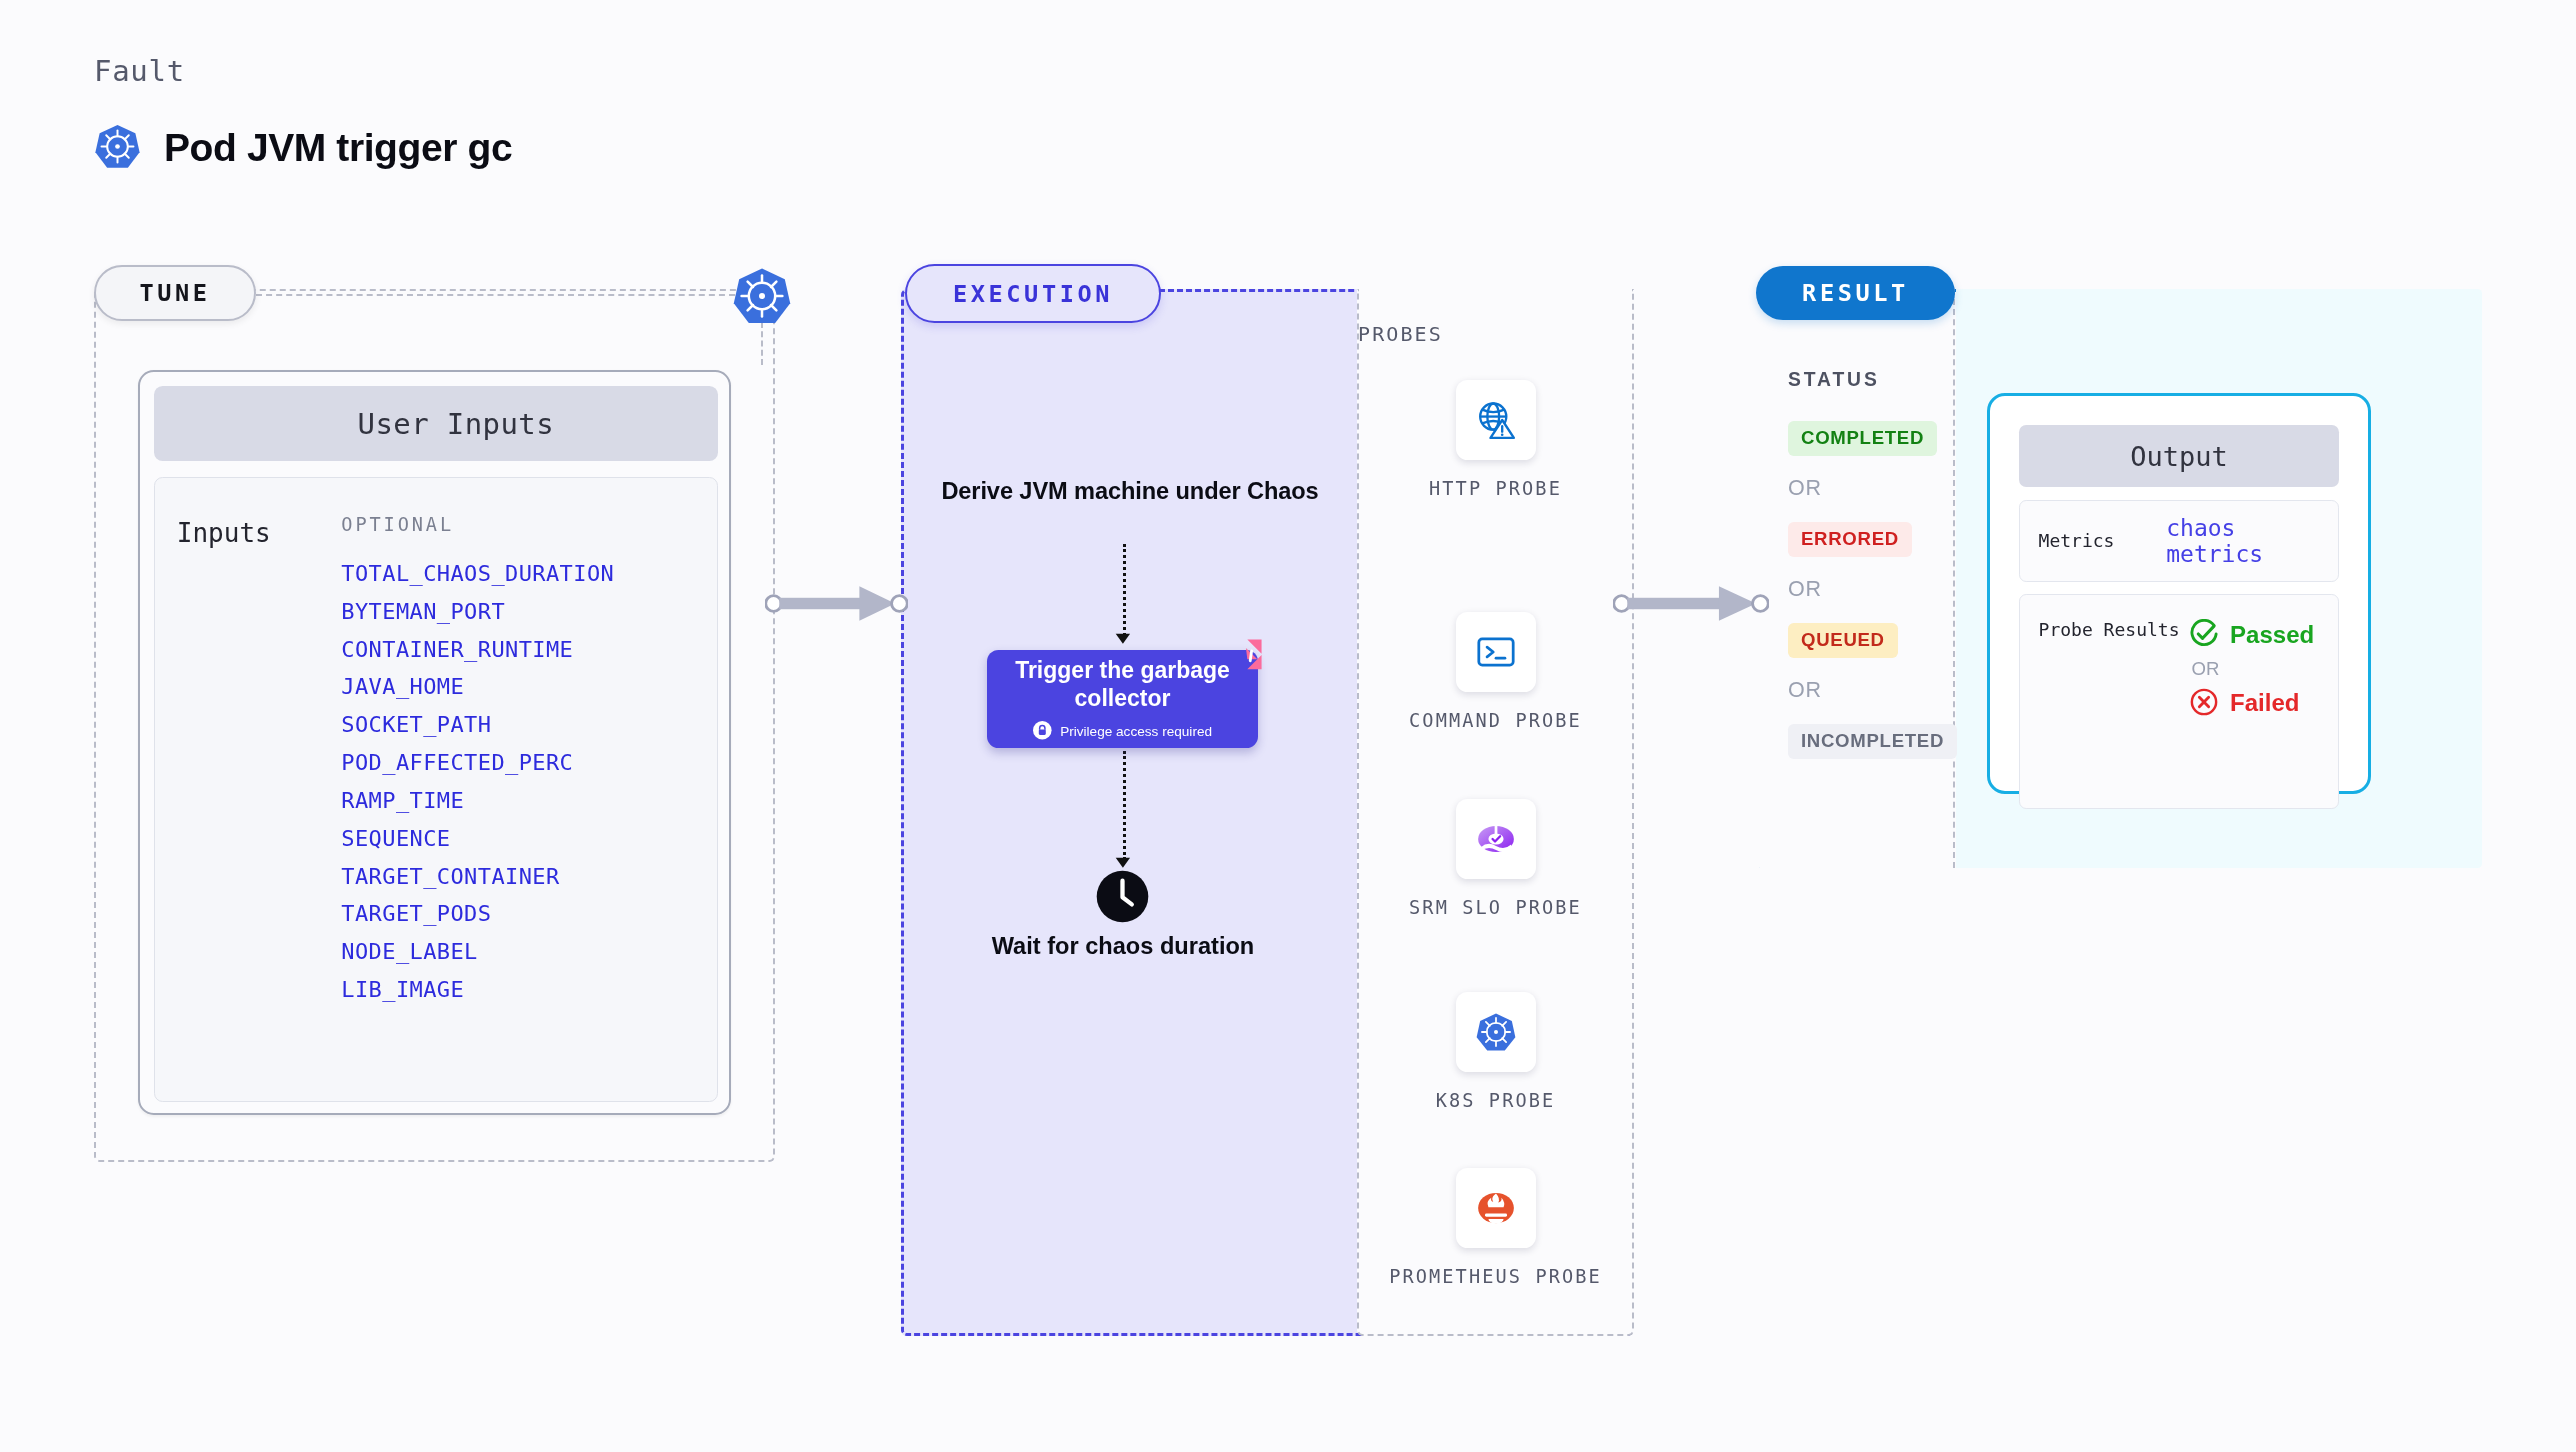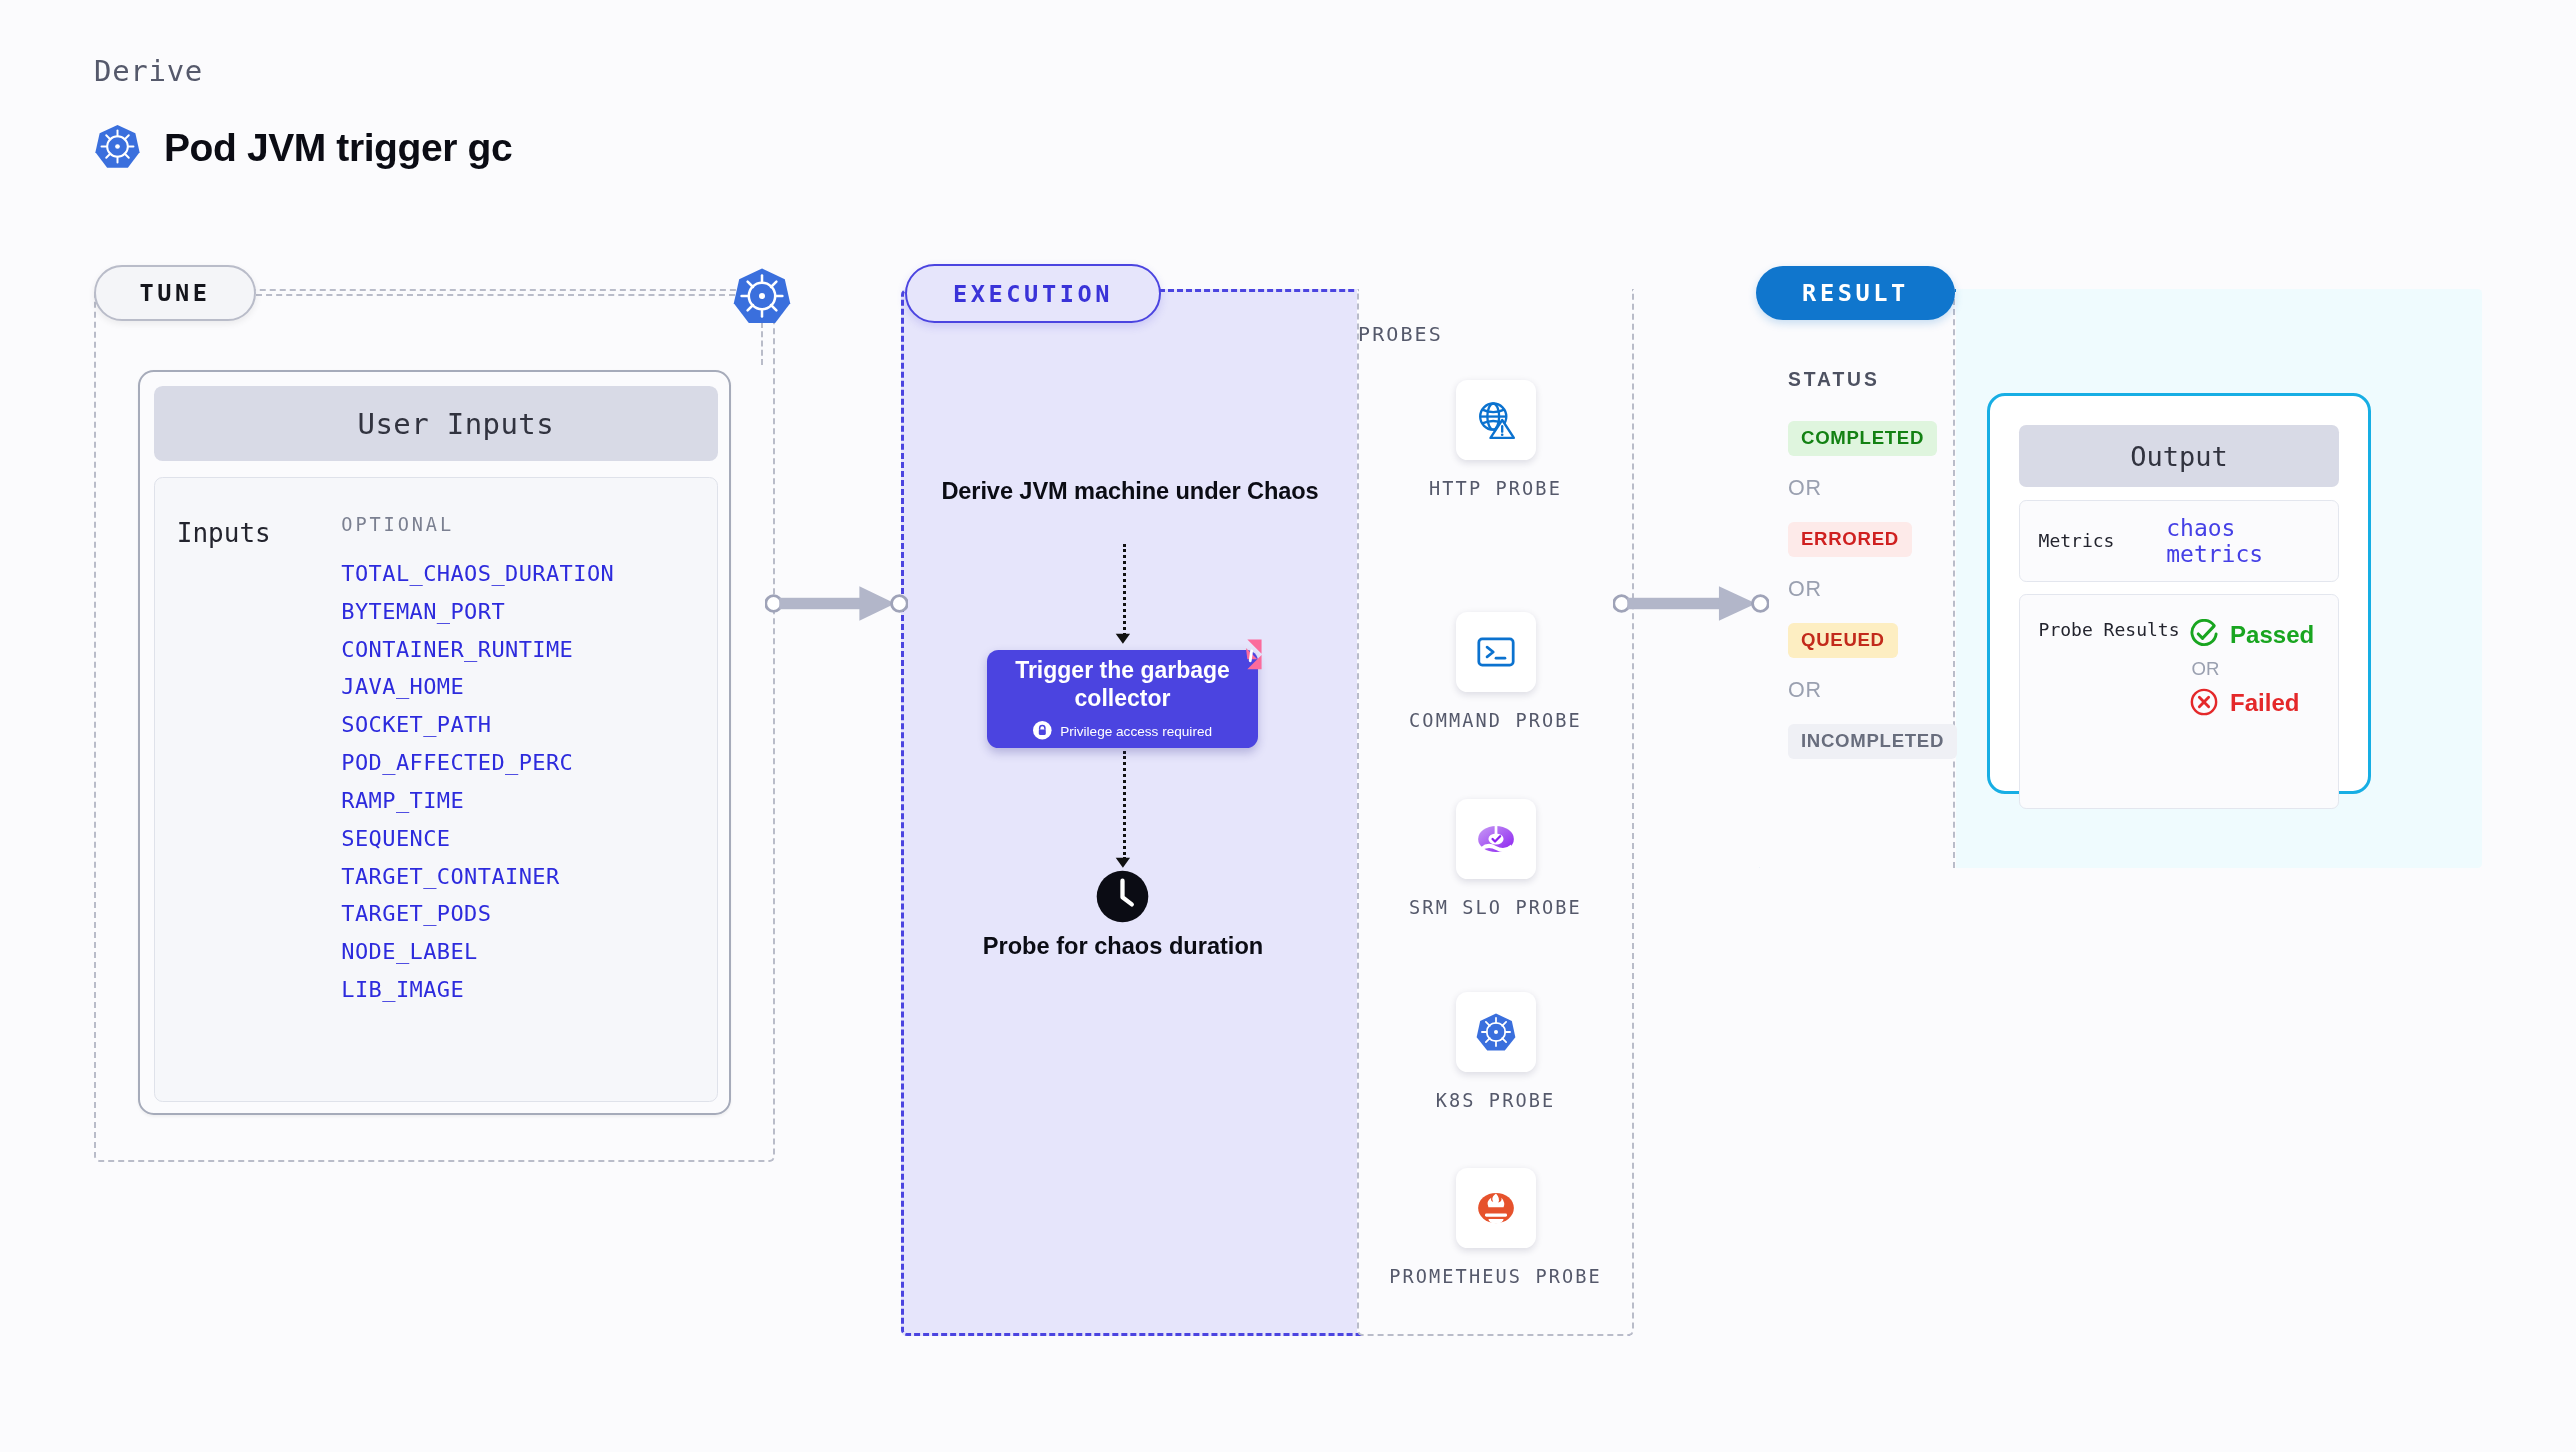--- a/index.html
+++ b/index.html
@@ -202,21 +202,21 @@
   }
   #pr-values{ display:flex; flex-direction:column; gap:7.2px; }
   .pr-line{ display:flex; align-items:center; gap:11.5px; }
   .pr-passed{ color:#19a520; font-size:24px; font-weight:bold; }
   .pr-failed{ color:#e4282a; font-size:24px; font-weight:bold; }
   .pr-or{ color:#9aa0b0; font-size:18.6px; margin-left:2.9px; }
 </style>
 </head>
 <body>
 
-<div id="fault-label">Derive</div>
+<div id="fault-label">Fault</div>
 <div id="fault-title-row">
   <span>
     <svg width="47" height="47" viewBox="0 0 100 100">
       <path d="M50 4 L88 22 L97 62 L72 95 L28 95 L3 62 L12 22 Z" fill="#3a6fdd"></path>
       <g stroke="#fff" stroke-width="4.2" fill="none" stroke-linecap="round">
         <circle cx="50" cy="50" r="22"></circle>
         <line x1="50" y1="16" x2="50" y2="28"></line>
           <line x1="50" y1="72" x2="50" y2="84"></line>
         <line x1="16" y1="50" x2="28" y2="50"></line>
           <line x1="72" y1="50" x2="84" y2="50"></line>
@@ -323,21 +323,21 @@
   <svg width="15.8" height="11.5" viewBox="0 0 22 16">
       <path d="M1 1 L21 1 L11 15 Z" fill="#111"></path>
     </svg>
 </div>
 <div id="clock-icon">
   <svg width="53" height="53" viewBox="0 0 74 74">
     <circle cx="37" cy="37" r="36" fill="#0b0c14"></circle>
     <path d="M37 15 L37 38 L50 48" fill="none" stroke="#fff" stroke-width="6" stroke-linecap="round" stroke-linejoin="round"></path>
   </svg>
 </div>
-<div id="exec-step-2">Probe for chaos duration</div>
+<div id="exec-step-2">Wait for chaos duration</div>
 
 <div id="probes-label">PROBES</div>
 
 <div class="probe" style="top:380px;">
   <div class="probe-tile">
     <svg width="44" height="44" viewBox="0 0 64 64">
       <g fill="none" stroke="#0b72cf" stroke-width="3.4">
         <circle cx="28" cy="27" r="19"></circle>
         <ellipse cx="28" cy="27" rx="8.6" ry="19"></ellipse>
         <line x1="9" y1="27" x2="47" y2="27"></line>

